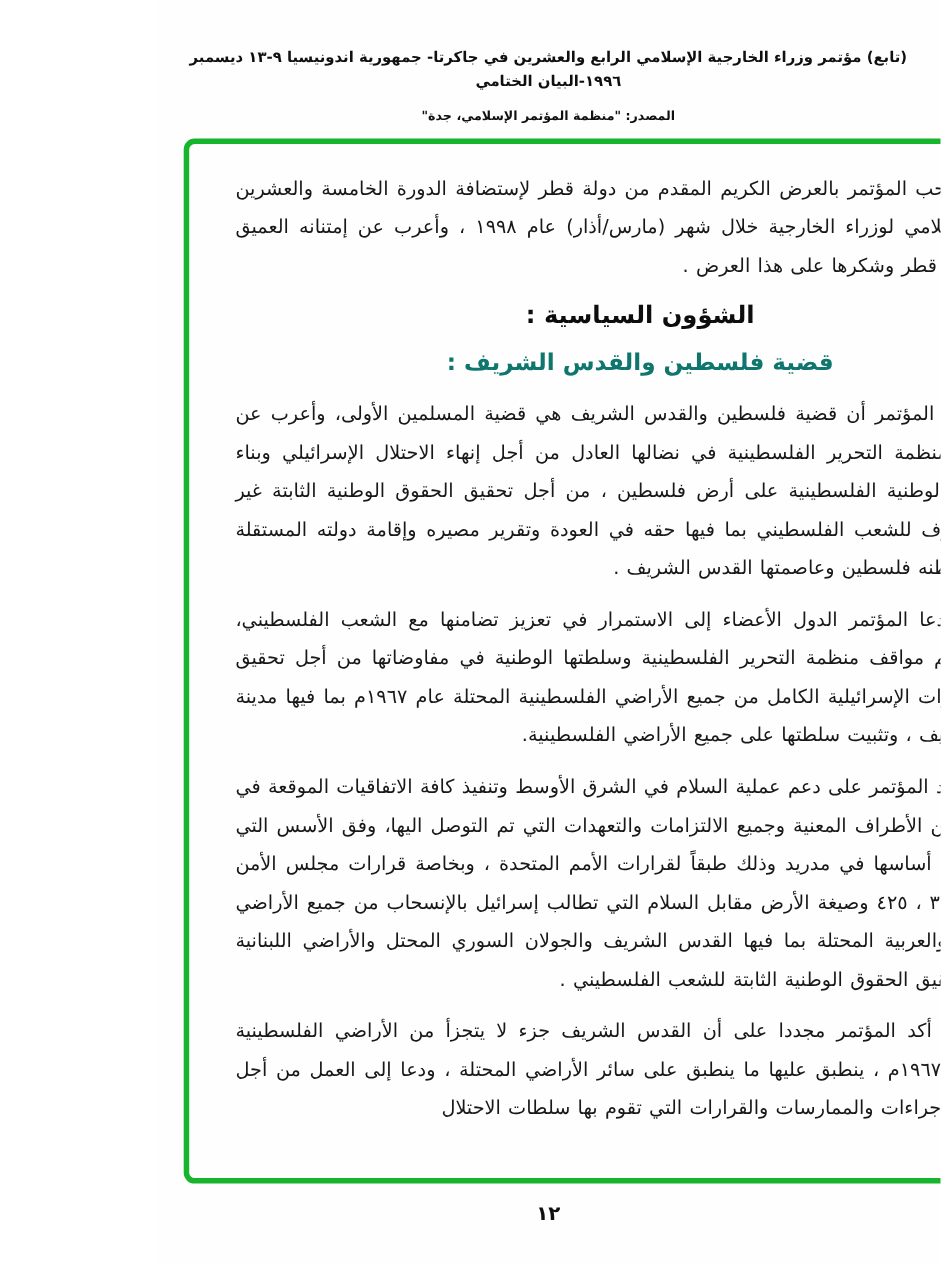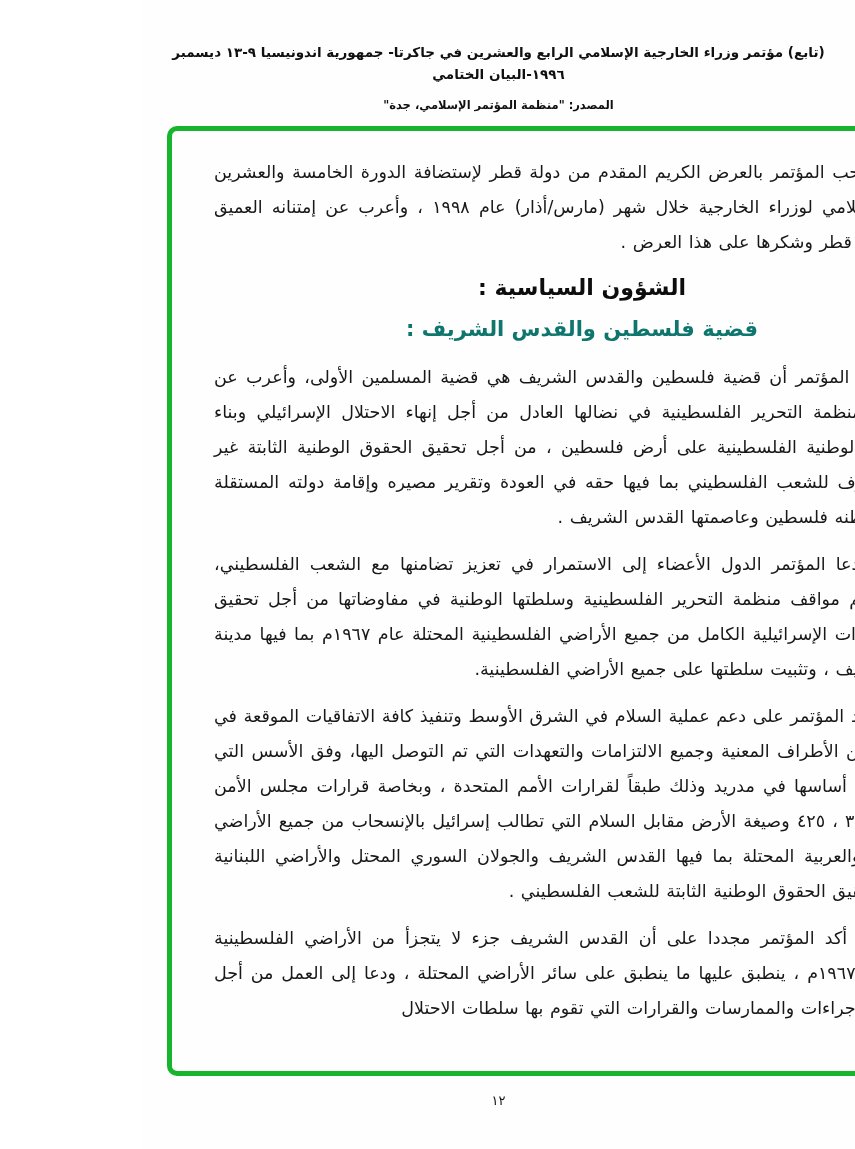--- a/index.html
+++ b/index.html
@@ -34,21 +34,21 @@
     text-align:center;font-size:22px;font-weight:bold;line-height:1.25;
     margin:14px 0 14px 0;color:#0d0d0d;
   }
   .h-sub{
     text-align:center;font-size:21px;font-weight:bold;line-height:1.25;
     margin:0 0 18px 0;color:#0f766e;
   }
   
   .pageno{
     position:absolute;top:1093px;left:0;width:100%;
-    text-align:center;font-size:13px;font-weight:normal;color:#101010;
+    text-align:center;font-size:18px;font-weight:bold;color:#101010;
   }
 </style>
 </head>
 <body>
 
 <div class="page">
 
   <div class="hdr">
     <div class="hdr-l1" dir="rtl">(تابع) مؤتمر وزراء الخارجية الإسلامي الرابع والعشرين في جاكرتا- جمهورية اندونيسيا ٩-١٣ ديسمبر ١٩٩٦-البيان الختامي</div>
     <div class="hdr-l2" dir="rtl">المصدر: "منظمة المؤتمر الإسلامي، جدة"</div>

